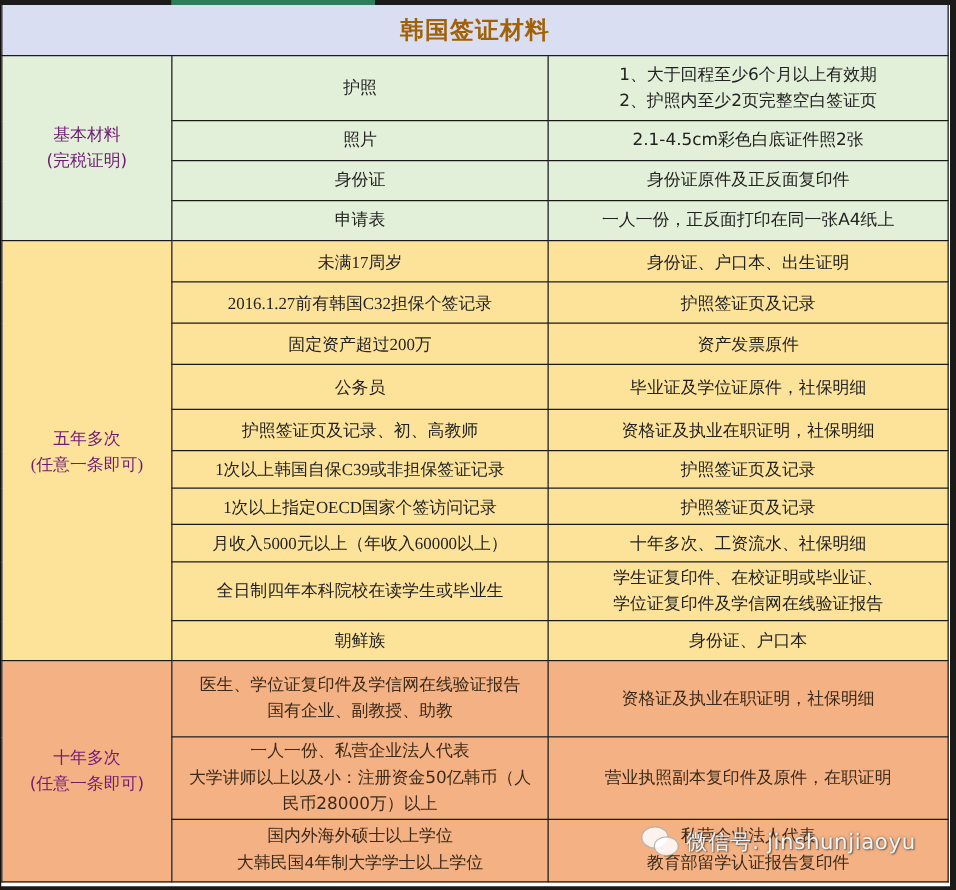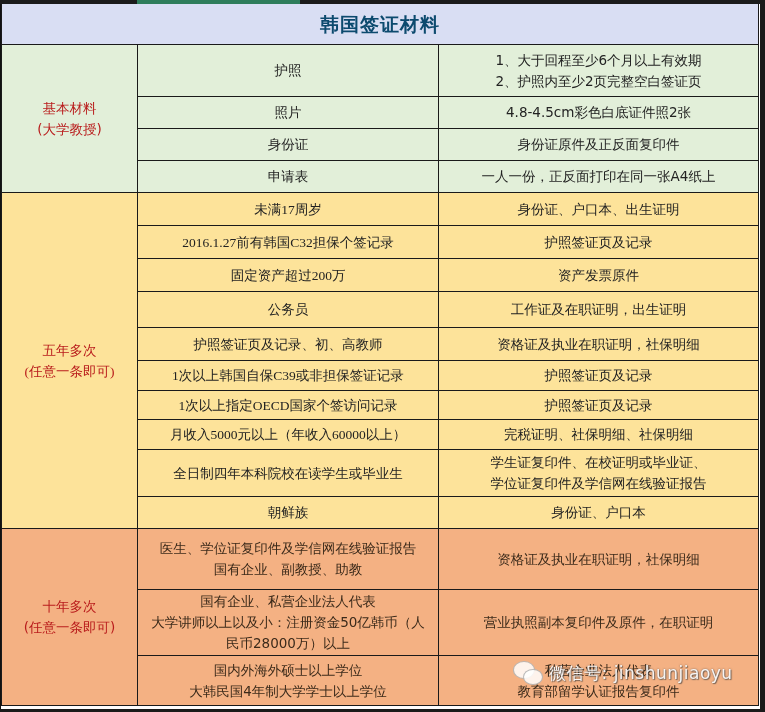--- a/index.html
+++ b/index.html
@@ -52,36 +52,36 @@
     }
     col.c1 { width: 136px; }
     col.c2 { width: 301px; }
     col.c3 { width: 320px; }
 
     tr.title td {
       background: #d9def3;
       height: 40px;
       font-size: 19px;
       font-weight: bold;
-      color: #0c4a6e;
+      color: #a16207;
       letter-spacing: 1px;
       border-top: none;
     }
     .basic td { background: #e2efd9; }
     .five td { background: #fde39a; }
     .ten td { background: #f4b183; color: #3b2a1a; }
-    .ten td.group, .five td.group, .basic td.group { color: #b91c1c; }
+    .ten td.group, .five td.group, .basic td.group { color: #701a75; }
 
     .r-basic-1 td { height: 51px; }
     .r-basic td { height: 31px; }
     .r-five td { height: 32px; font-family: Liberation Serif, serif; }
     .r-five-tall td { height: 46px; }
     .r-ten-1 td { height: 60px; }
     .r-ten-2 td { height: 65px; }
-    .r-ten-3 td { height: 49px; }
+    .r-ten-3 td { height: 49px; font-family: Liberation Mono, monospace; }
 
     .line { display: block; }
 
     .watermark {
       position: absolute;
       left: 513px;
       top: 660px;
       height: 26px;
       display: flex;
       align-items: center;
@@ -142,31 +142,31 @@
           <col class="c3">
       </colgroup>
       <tbody>
         <tr class="title">
           <td colspan="3">韩国签证材料</td>
         </tr>
 
         <tr class="basic r-basic-1">
           <td class="group" rowspan="4">
             <span class="line">基本材料</span>
-            <span class="line">(大学教授)</span>
+            <span class="line">(完税证明)</span>
           </td>
           <td>护照</td>
           <td>
             <span class="line">1、大于回程至少6个月以上有效期</span>
             <span class="line">2、护照内至少2页完整空白签证页</span>
           </td>
         </tr>
         <tr class="basic r-basic">
           <td>照片</td>
-          <td>4.8-4.5cm彩色白底证件照2张</td>
+          <td>2.1-4.5cm彩色白底证件照2张</td>
         </tr>
         <tr class="basic r-basic">
           <td>身份证</td>
           <td>身份证原件及正反面复印件</td>
         </tr>
         <tr class="basic r-basic">
           <td>申请表</td>
           <td>一人一份，正反面打印在同一张A4纸上</td>
         </tr>
 
@@ -181,37 +181,37 @@
         <tr class="five r-five">
           <td>2016.1.27前有韩国C32担保个签记录</td>
           <td>护照签证页及记录</td>
         </tr>
         <tr class="five r-five">
           <td>固定资产超过200万</td>
           <td>资产发票原件</td>
         </tr>
         <tr class="five r-five" style="height:35px">
           <td style="height:35px">公务员</td>
-          <td style="height:35px">工作证及在职证明，出生证明</td>
+          <td style="height:35px">毕业证及学位证原件，社保明细</td>
         </tr>
         <tr class="five r-five">
           <td>护照签证页及记录、初、高教师</td>
           <td>资格证及执业在职证明，社保明细</td>
         </tr>
         <tr class="five r-five" style="">
           <td style="height:29px">1次以上韩国自保C39或非担保签证记录</td>
           <td style="height:29px">护照签证页及记录</td>
         </tr>
         <tr class="five r-five">
           <td style="height:28px">1次以上指定OECD国家个签访问记录</td>
           <td style="height:28px">护照签证页及记录</td>
         </tr>
         <tr class="five r-five">
           <td style="height:29px">月收入5000元以上（年收入60000以上）</td>
-          <td style="height:29px">完税证明、社保明细、社保明细</td>
+          <td style="height:29px">十年多次、工资流水、社保明细</td>
         </tr>
         <tr class="five r-five-tall">
           <td>全日制四年本科院校在读学生或毕业生</td>
           <td>
             <span class="line">学生证复印件、在校证明或毕业证、</span>
             <span class="line">学位证复印件及学信网在线验证报告</span>
           </td>
         </tr>
         <tr class="five r-five">
           <td style="height:31px">朝鲜族</td>
@@ -224,21 +224,21 @@
             <span class="line">(任意一条即可)</span>
           </td>
           <td>
             <span class="line">医生、学位证复印件及学信网在线验证报告</span>
             <span class="line">国有企业、副教授、助教</span>
           </td>
           <td>资格证及执业在职证明，社保明细</td>
         </tr>
         <tr class="ten r-ten-2">
           <td>
-            <span class="line">国有企业、私营企业法人代表</span>
+            <span class="line">一人一份、私营企业法人代表</span>
             <span class="line">大学讲师以上以及小：注册资金50亿韩币（人</span>
             <span class="line">民币28000万）以上</span>
           </td>
           <td>营业执照副本复印件及原件，在职证明</td>
         </tr>
         <tr class="ten r-ten-3">
           <td>
             <span class="line">国内外海外硕士以上学位</span>
             <span class="line">大韩民国4年制大学学士以上学位</span>
           </td>

